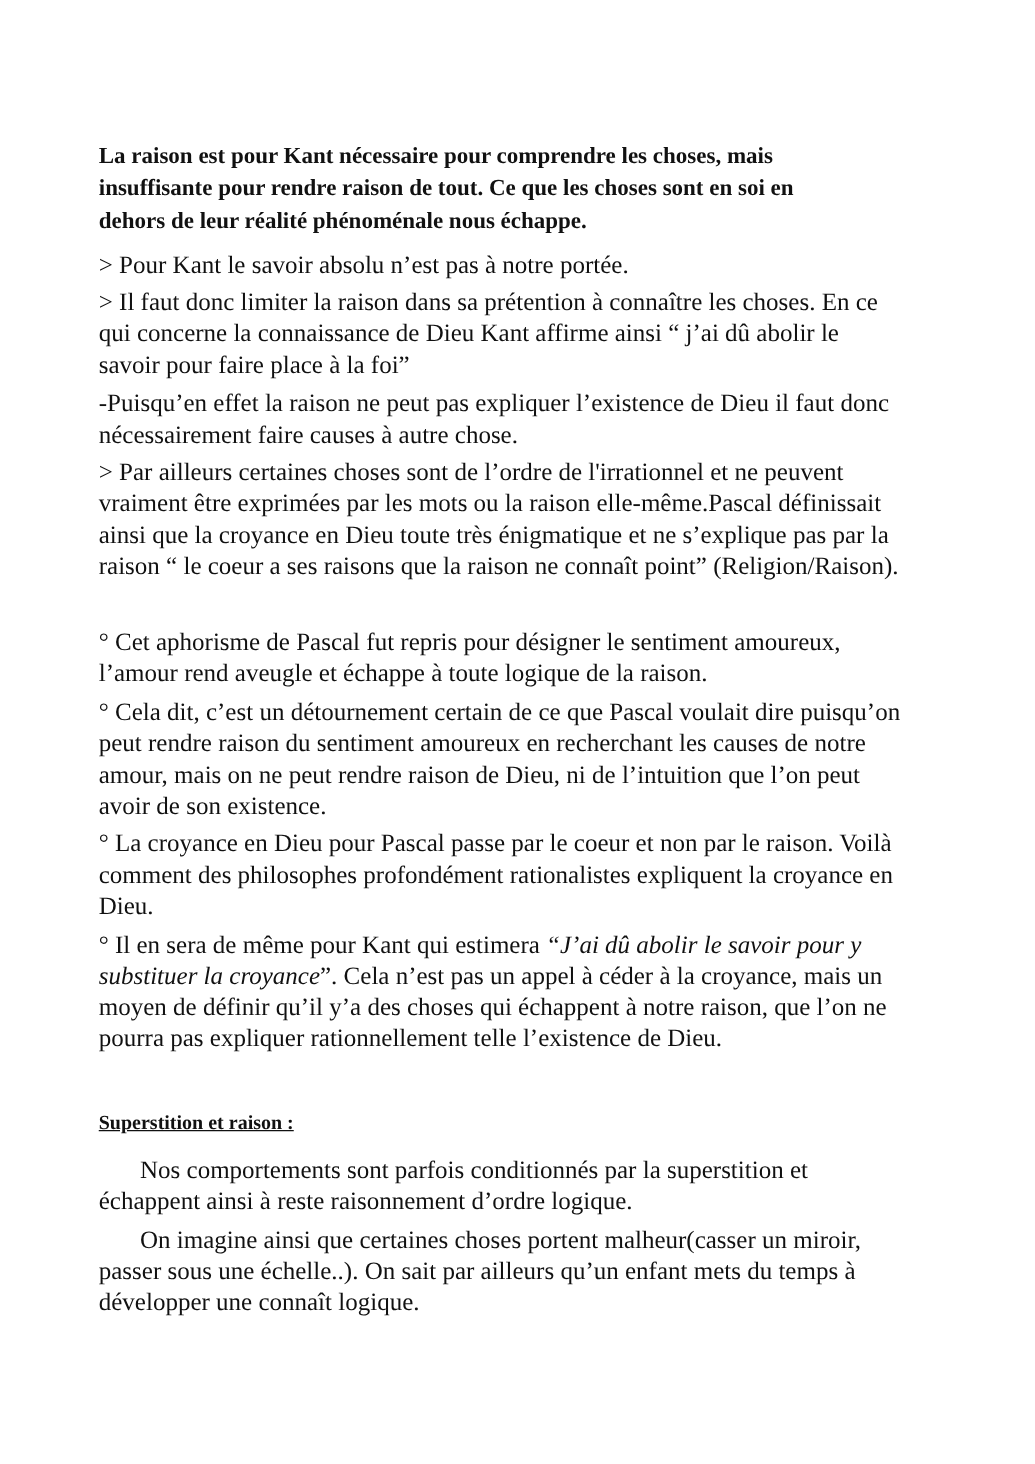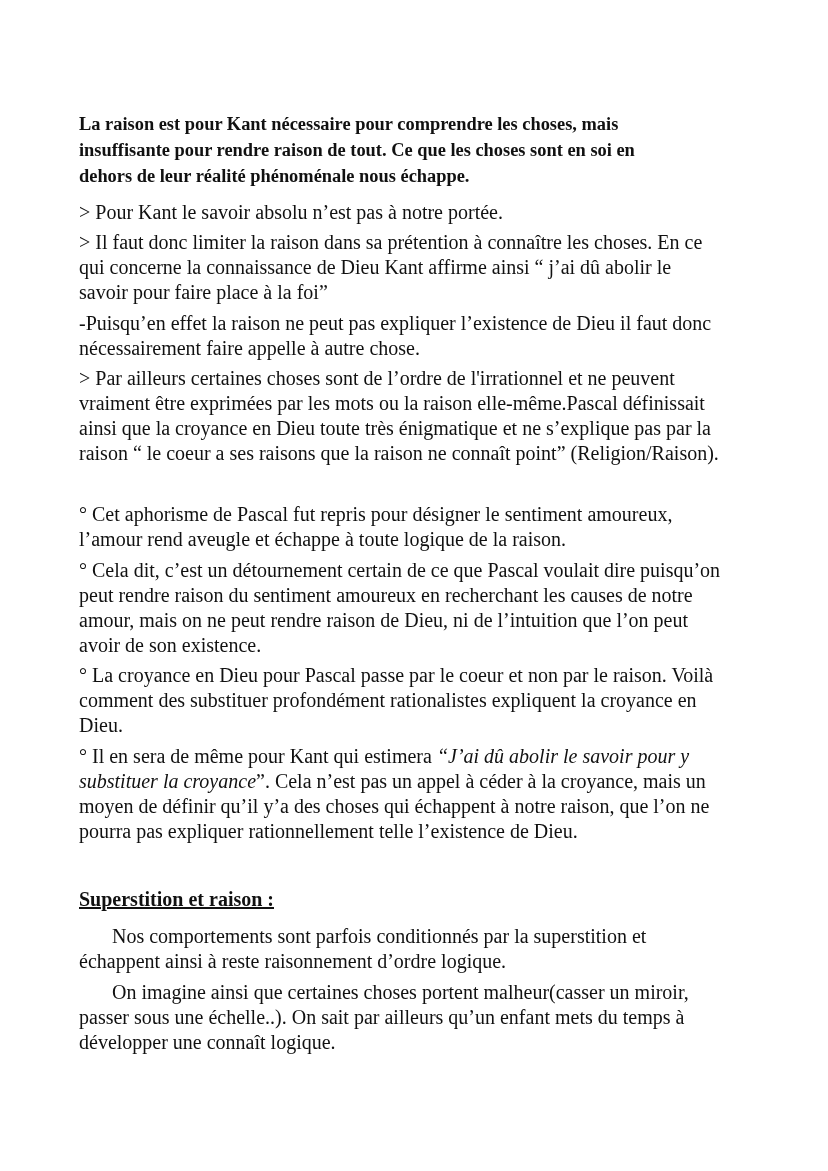--- a/index.html
+++ b/index.html
@@ -1,21 +1,21 @@
 <!DOCTYPE html>
 <html><head>
   <meta charset="utf-8">
   <style>
     html, body { margin: 0; padding: 0; background: #ffffff; }
     body { width: 828px; height: 1171px; position: relative; overflow: hidden;
            font-family: "Liberation Serif", "DejaVu Serif", serif; color: #111111; }
     .line { position: absolute; left: 79px; white-space: nowrap; font-size: 20px; line-height: 24px; }
     .bold { font-weight: bold; font-size: 18.4px; margin-top: 32px; }
     .ital { font-style: italic; }
-    .heading { font-weight: bold; text-decoration: underline; font-size: 20px; }
+    .heading { font-weight: bold; text-decoration: underline; font-size: 16px; }
     .indent { left: 112px; }
   </style>
 </head>
 <body>
 
 <div>
 
   <div>
     <div class="line bold" style="top:80px">La raison est pour Kant nécessaire pour comprendre les choses, mais</div>
     <div class="line bold" style="top:106px">insuffisante pour rendre raison de tout. Ce que les choses sont en soi en</div>
@@ -23,39 +23,39 @@
   </div>
 
   <div>
     <div class="line" style="top:200px">&gt; Pour Kant le savoir absolu n’est pas à notre portée.</div>
 
     <div class="line" style="top:230px">&gt; Il faut donc limiter la raison dans sa prétention à connaître les choses. En ce</div>
     <div class="line" style="top:255px">qui concerne la connaissance de Dieu Kant affirme ainsi “ j’ai dû abolir le</div>
     <div class="line" style="top:280px">savoir pour faire place à la foi”</div>
 
     <div class="line" style="top:311px">-Puisqu’en effet la raison ne peut pas expliquer l’existence de Dieu il faut donc</div>
-    <div class="line" style="top:336px">nécessairement faire appelle à autre chose.</div>
+    <div class="line" style="top:336px">nécessairement faire causes à autre chose.</div>
 
     <div class="line" style="top:366px">&gt; Par ailleurs certaines choses sont de l’ordre de l'irrationnel et ne peuvent</div>
     <div class="line" style="top:391px">vraiment être exprimées par les mots ou la raison elle-même.Pascal définissait</div>
     <div class="line" style="top:416px">ainsi que la croyance en Dieu toute très énigmatique et ne s’explique pas par la</div>
     <div class="line" style="top:441px">raison “ le coeur a ses raisons que la raison ne connaît point” (Religion/Raison).</div>
   </div>
 
   <div>
     <div class="line" style="top:502px">° Cet aphorisme de Pascal fut repris pour désigner le sentiment amoureux,</div>
     <div class="line" style="top:527px">l’amour rend aveugle et échappe à toute logique de la raison.</div>
 
     <div class="line" style="top:558px">° Cela dit, c’est un détournement certain de ce que Pascal voulait dire puisqu’on</div>
     <div class="line" style="top:583px">peut rendre raison du sentiment amoureux en recherchant les causes de notre</div>
     <div class="line" style="top:608px">amour, mais on ne peut rendre raison de Dieu, ni de l’intuition que l’on peut</div>
     <div class="line" style="top:633px">avoir de son existence.</div>
 
     <div class="line" style="top:663px">° La croyance en Dieu pour Pascal passe par le coeur et non par le raison. Voilà</div>
-    <div class="line" style="top:688px">comment des substituer profondément rationalistes expliquent la croyance en</div>
+    <div class="line" style="top:688px">comment des philosophes profondément rationalistes expliquent la croyance en</div>
     <div class="line" style="top:713px">Dieu.</div>
 
     <div class="line" style="top:744px">
       <span>° Il en sera de même pour Kant qui estimera </span><span class="ital">“J’ai dû abolir le savoir pour y</span>
     </div>
     <div class="line" style="top:769px">
       <span class="ital">substituer la croyance</span><span>”. Cela n’est pas un appel à céder à la croyance, mais un</span>
     </div>
     <div class="line" style="top:794px">moyen de définir qu’il y’a des choses qui échappent à notre raison, que l’on ne</div>
     <div class="line" style="top:819px">pourra pas expliquer rationnellement telle l’existence de Dieu.</div>

